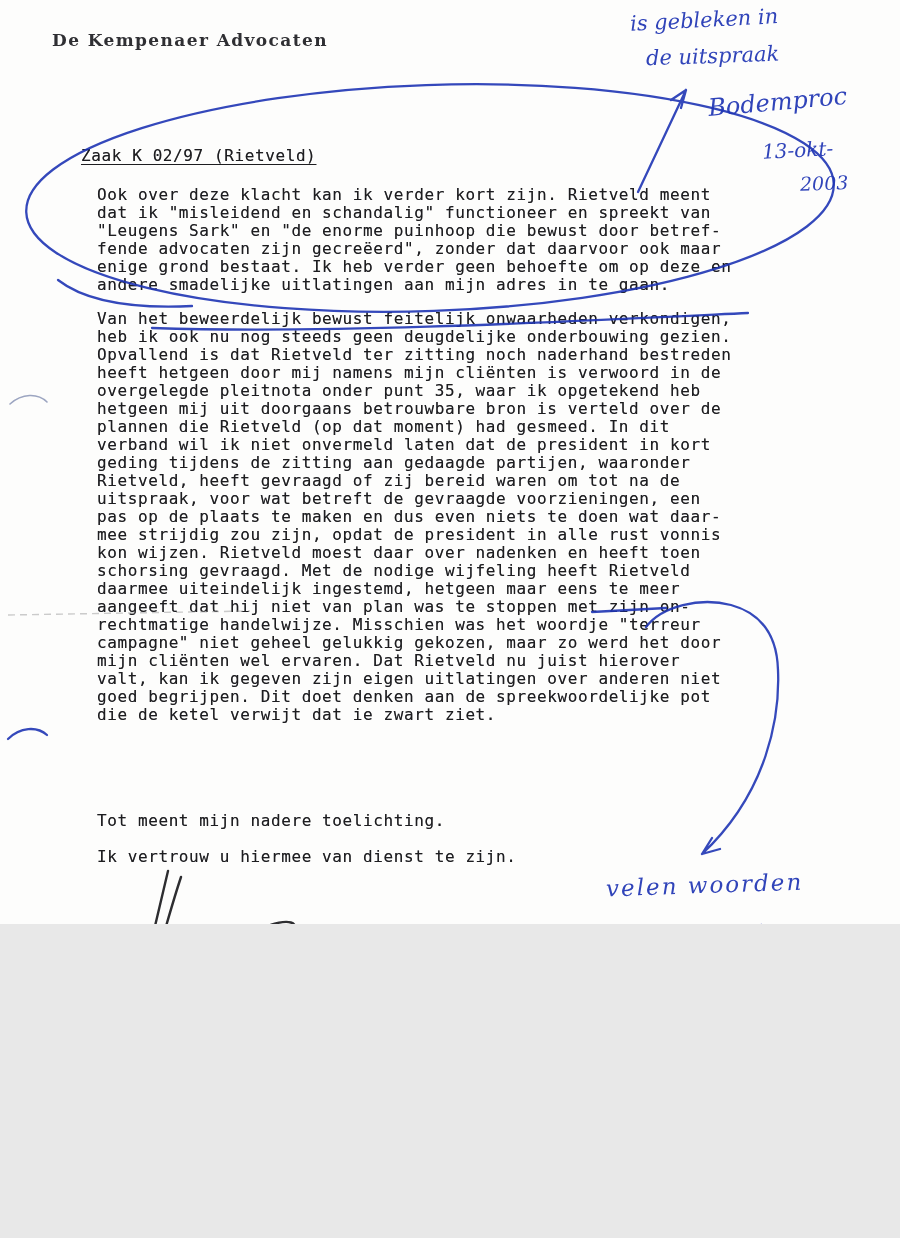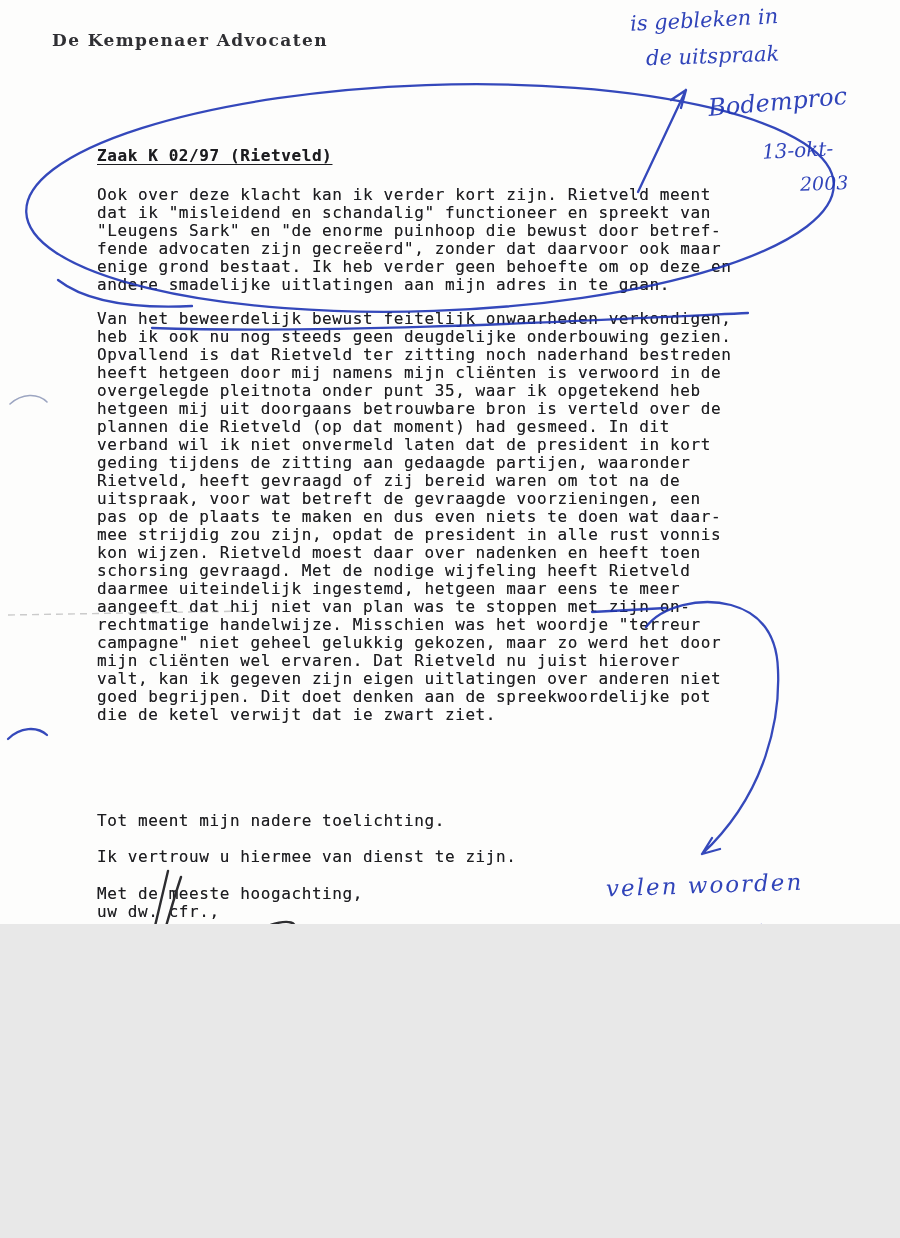--- a/index.html
+++ b/index.html
@@ -26,32 +26,31 @@
   #ink-overlay{position:absolute;left:0;top:0;pointer-events:none;}
   #page-number{font-family:"DejaVu Sans Mono",monospace;font-size:15px;color:#222;}
 </style>
 </head>
 <body>
 
 <div id="page">
 
   <div id="letterhead" class="abs" style="left:52px;top:30px;">De Kempenaer Advocaten</div>
 
-  <div id="subject" class="abs typed" style="left:97px;top:147px;font-weight:bold;">Zaak K 02/97 (Rietveld)</div>
+  <div id="subject" class="abs typed" style="left:81px;top:147px;">Zaak K 02/97 (Rietveld)</div>
 
   <div class="abs typed" style="left:97px;top:186px;"><div class="tline">Ook over deze klacht kan ik verder kort zijn. Rietveld meent</div><div class="tline">dat ik "misleidend en schandalig" functioneer en spreekt van</div><div class="tline">"Leugens Sark" en "de enorme puinhoop die bewust door betref-</div><div class="tline">fende advocaten zijn gecreëerd", zonder dat daarvoor ook maar</div><div class="tline">enige grond bestaat. Ik heb verder geen behoefte om op deze en</div><div class="tline">andere smadelijke uitlatingen aan mijn adres in te gaan.</div></div>
 
   <div class="abs typed" style="left:97px;top:310px;"><div class="tline">Van het beweerdelijk bewust feitelijk onwaarheden verkondigen,</div><div class="tline">heb ik ook nu nog steeds geen deugdelijke onderbouwing gezien.</div><div class="tline">Opvallend is dat Rietveld ter zitting noch naderhand bestreden</div><div class="tline">heeft hetgeen door mij namens mijn cliënten is verwoord in de</div><div class="tline">overgelegde pleitnota onder punt 35, waar ik opgetekend heb</div><div class="tline">hetgeen mij uit doorgaans betrouwbare bron is verteld over de</div><div class="tline">plannen die Rietveld (op dat moment) had gesmeed. In dit</div><div class="tline">verband wil ik niet onvermeld laten dat de president in kort</div><div class="tline">geding tijdens de zitting aan gedaagde partijen, waaronder</div><div class="tline">Rietveld, heeft gevraagd of zij bereid waren om tot na de</div><div class="tline">uitspraak, voor wat betreft de gevraagde voorzieningen, een</div><div class="tline">pas op de plaats te maken en dus even niets te doen wat daar-</div><div class="tline">mee strijdig zou zijn, opdat de president in alle rust vonnis</div><div class="tline">kon wijzen. Rietveld moest daar over nadenken en heeft toen</div><div class="tline">schorsing gevraagd. Met de nodige wijfeling heeft Rietveld</div><div class="tline">daarmee uiteindelijk ingestemd, hetgeen maar eens te meer</div><div class="tline">aangeeft dat hij niet van plan was te stoppen met zijn on-</div><div class="tline">rechtmatige handelwijze. Misschien was het woordje "terreur</div><div class="tline">campagne" niet geheel gelukkig gekozen, maar zo werd het door</div><div class="tline">mijn cliënten wel ervaren. Dat Rietveld nu juist hierover</div><div class="tline">valt, kan ik gegeven zijn eigen uitlatingen over anderen niet</div><div class="tline">goed begrijpen. Dit doet denken aan de spreekwoordelijke pot</div><div class="tline">die de ketel verwijt dat ie zwart ziet.</div></div>
 
 
   <div class="abs typed" style="left:97px;top:812px;"><div class="tline">Tot meent mijn nadere toelichting.</div></div>
 
   <div class="abs typed" style="left:97px;top:848px;"><div class="tline">Ik vertrouw u hiermee van dienst te zijn.</div></div>
 
-  <div class="abs typed" style="left:97px;top:885px;"><div class="tline">Met de meeste hoogachting,</div><div class="tline">uw dw. cfr.,</div></div>
 
   <div class="abs typed" style="left:110px;top:1010px;margin-top:28px;">R.J. Sark</div>
 
   <div id="page-number" class="abs" style="left:431px;top:1056px;">2</div>
 
   <div class="hand abs" style="left:630px;top:8px;font-size:21px;transform:rotate(-3deg);">is gebleken in</div>
   <div class="hand abs" style="left:646px;top:44px;font-size:21px;transform:rotate(-2deg);">de uitspraak</div>
   <div class="hand abs" style="left:708px;top:88px;font-size:24px;transform:rotate(-5deg);">Bodemproc</div>
   <div class="hand abs" style="left:762px;top:138px;font-size:20px;transform:rotate(-3deg);">13-okt-</div>
   <div class="hand abs" style="left:800px;top:172px;font-size:19px;transform:rotate(-2deg);">2003</div>

